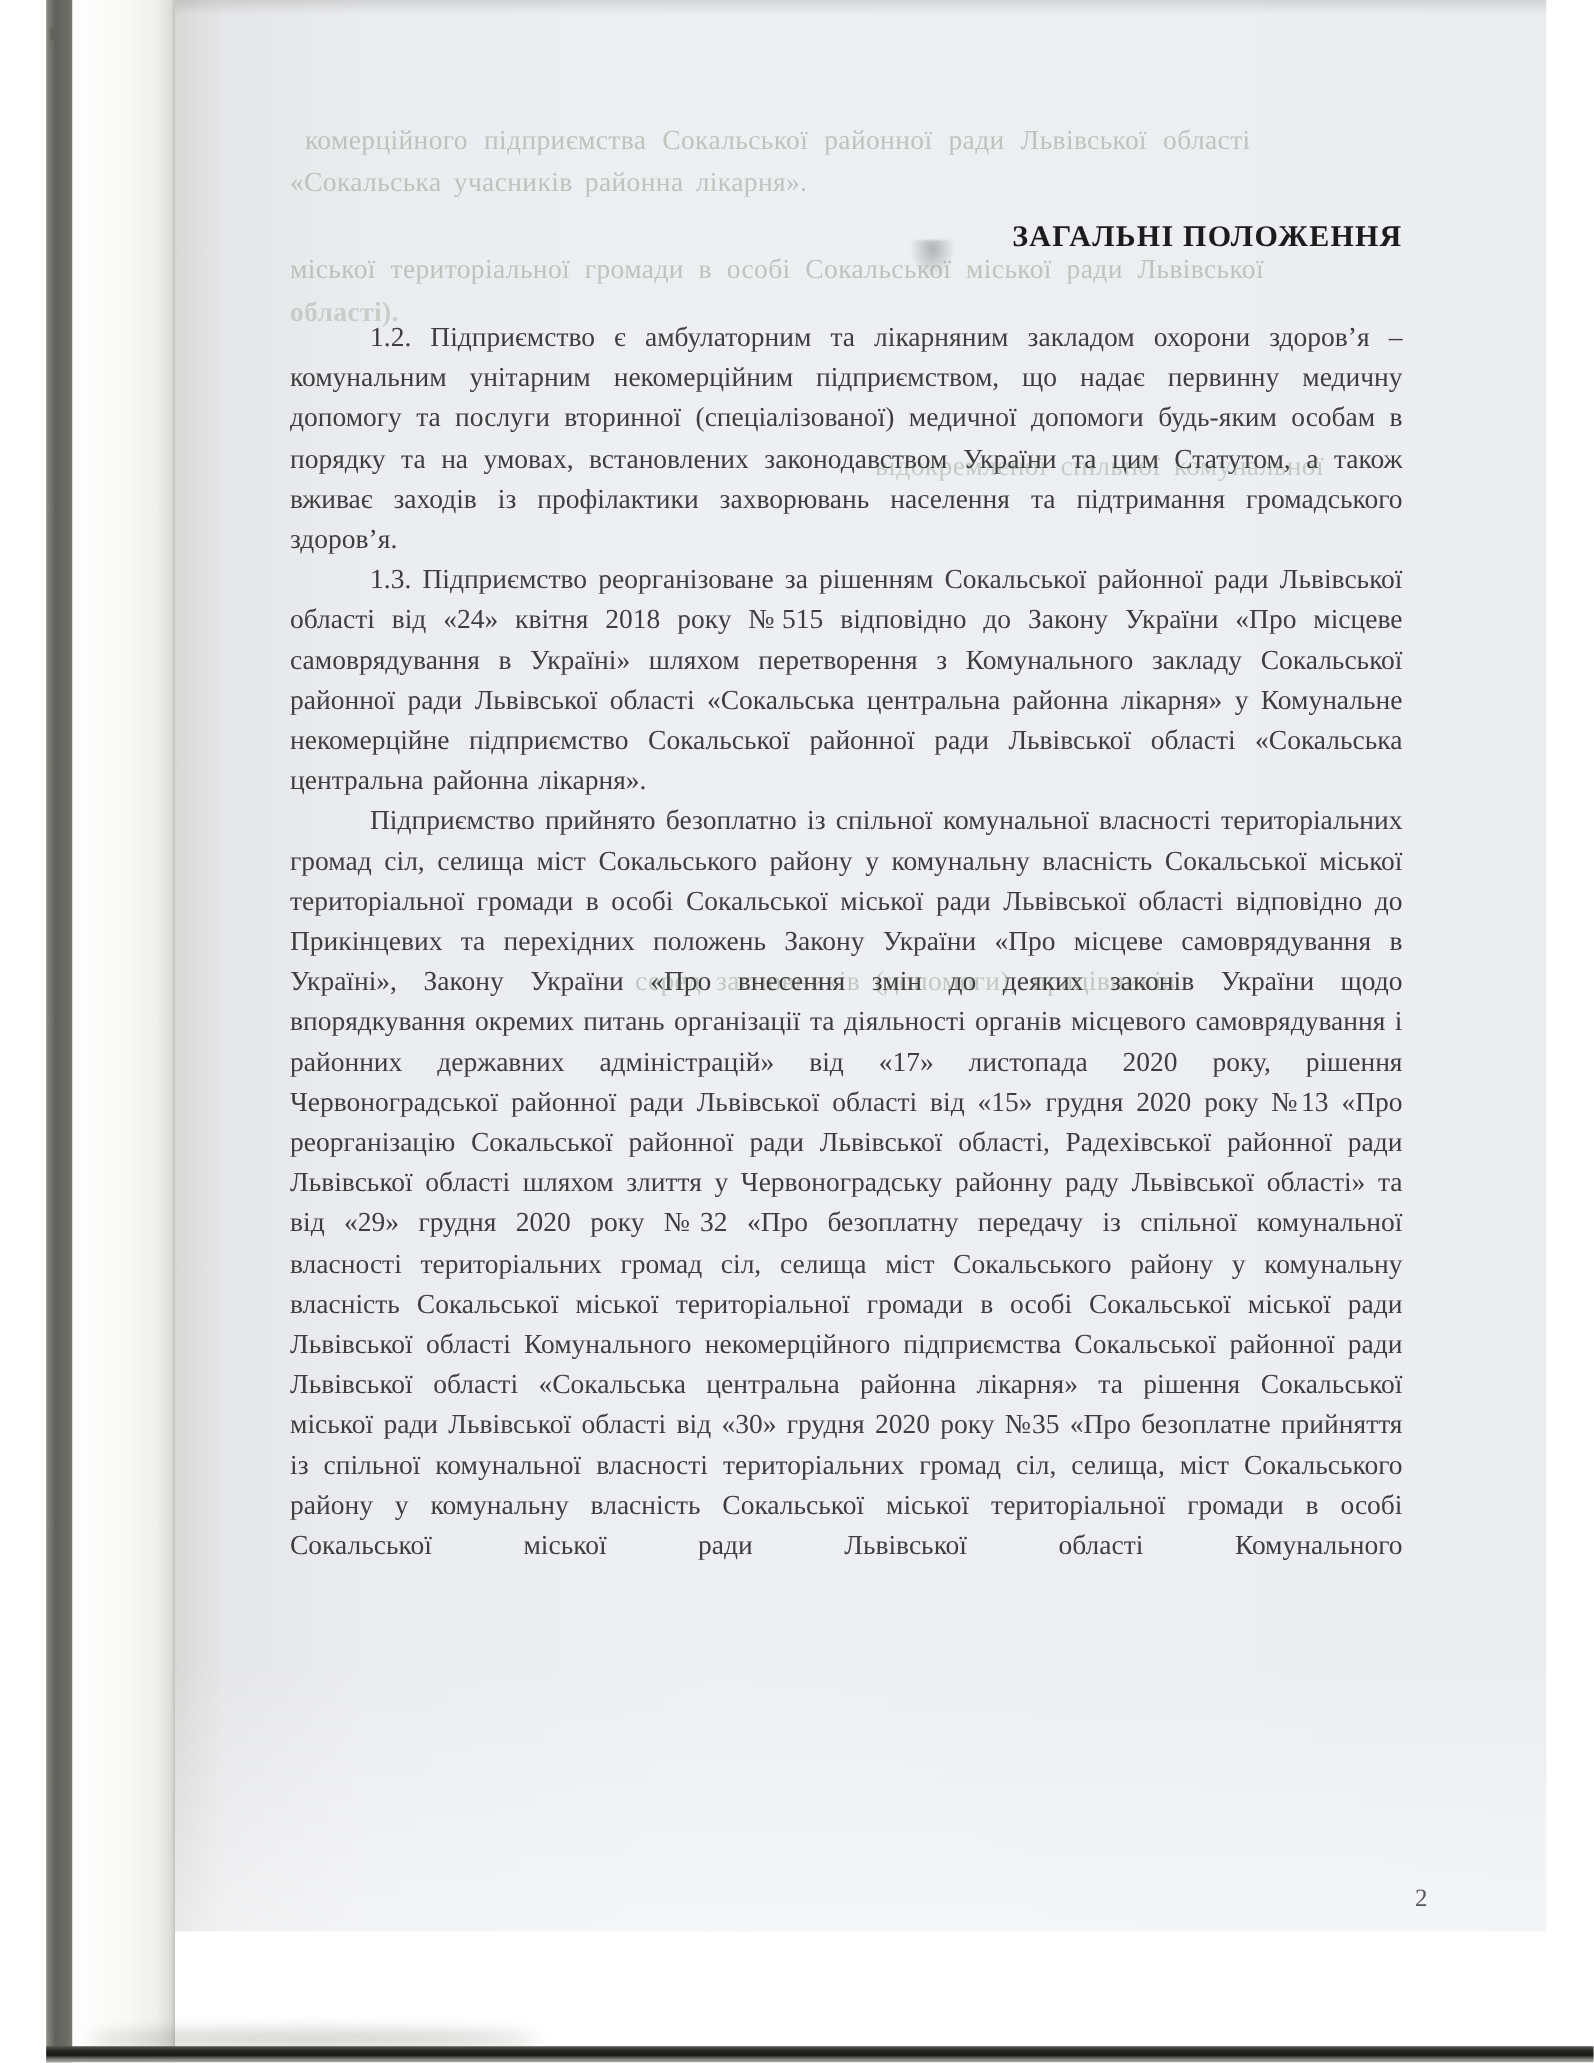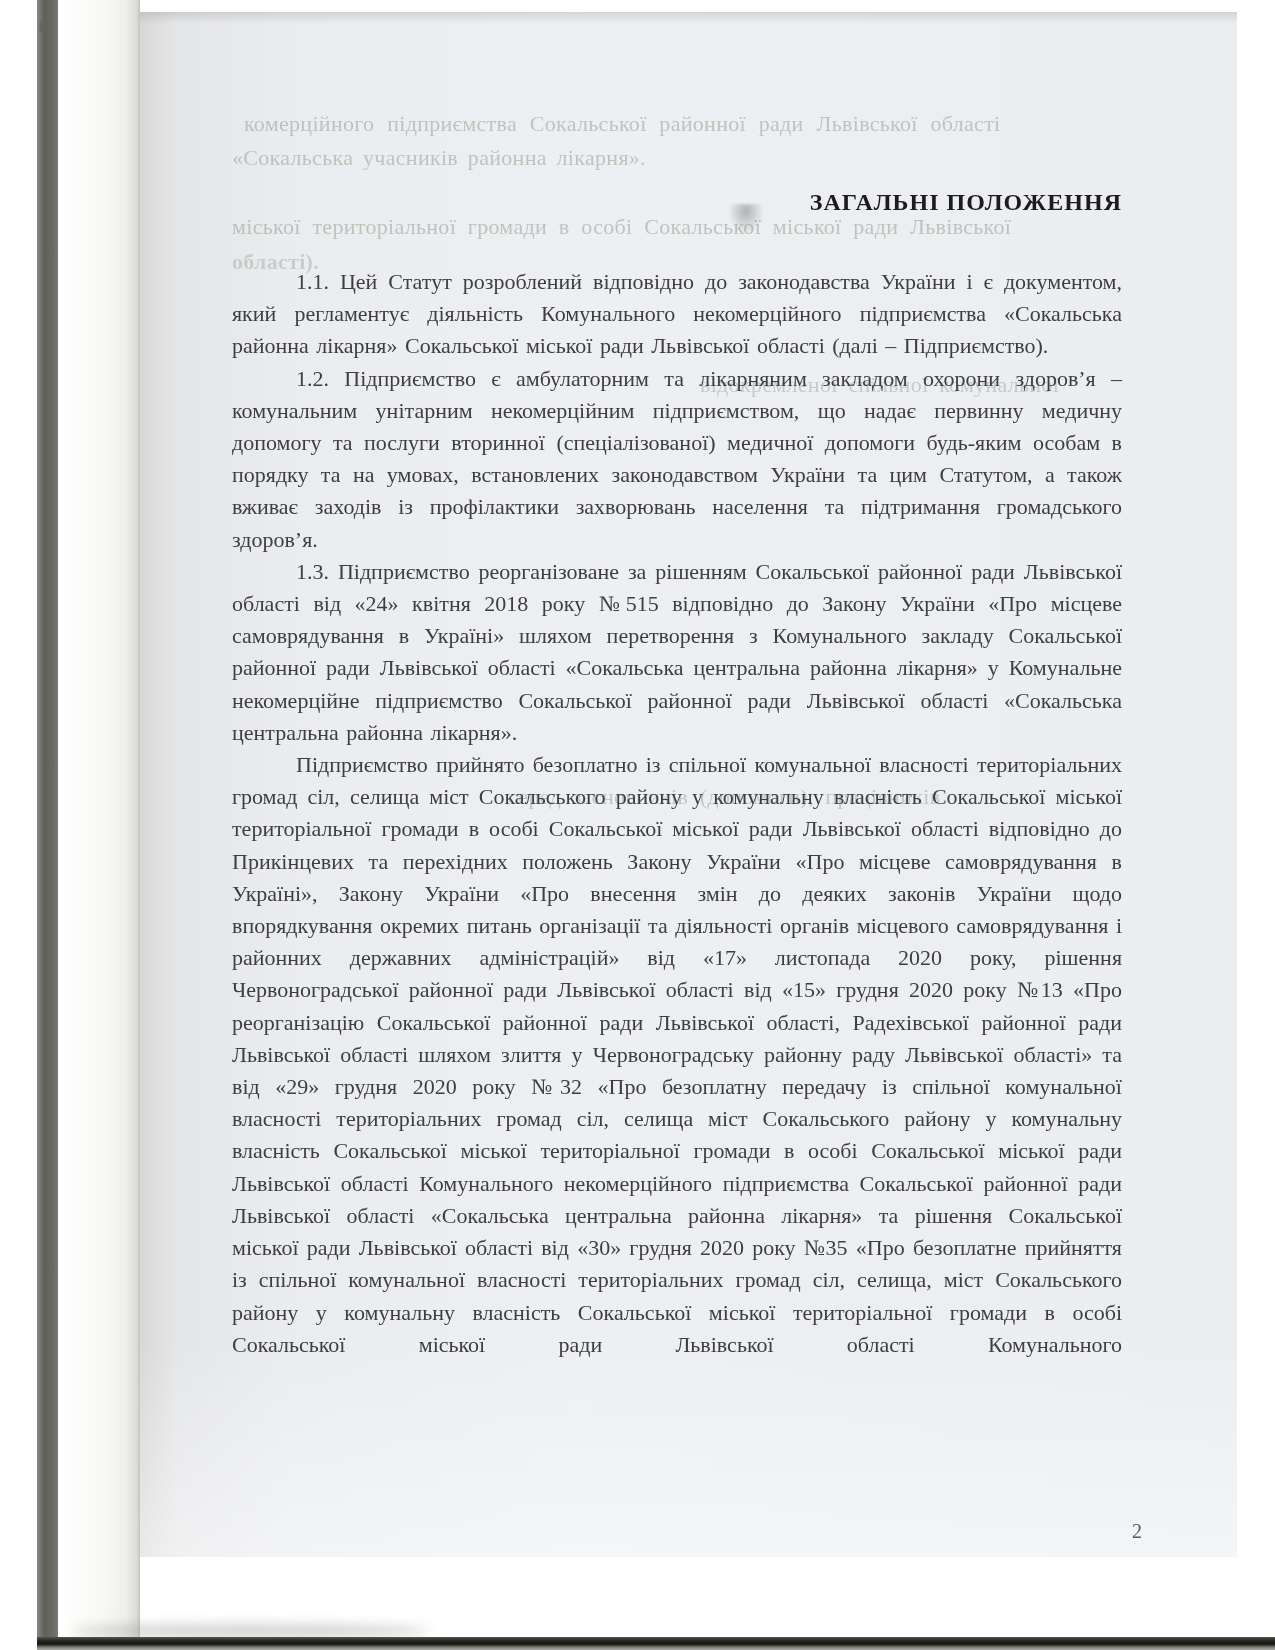--- a/index.html
+++ b/index.html
@@ -13,21 +13,21 @@
     position:absolute;left:37px;top:0;width:21px;height:1650px;
     background:linear-gradient(to right,#8a8a82,#5f5f5b 35%,#6c6c67 80%,#79796f);
   }
   .speck{position:absolute;left:40px;top:22px;width:6px;height:10px;background:#63635c;filter:blur(1px);}
   .edge-strip{
     position:absolute;left:58px;top:0;width:82px;height:1650px;
     background:linear-gradient(to right,#ffffff,#f8f8f5 55%,#efefec 82%,#dcdcd8 96%,#c2c2be);
   }
   
   .page{
-    position:absolute;left:140px;top:12px;width:1097px;height:1545px;
+    position:absolute;left:140px;top:0;width:1097px;height:1545px;
     background:
       linear-gradient(to bottom, rgba(110,110,104,.20), rgba(110,110,104,0) 12px),
       linear-gradient(to bottom, rgba(255,255,255,0) 86%, rgba(255,255,255,.45)),
       linear-gradient(to right,#d8d8d6 0,#e5e6e8 38px,#eaecef 150px,#edeff2 430px,#ebedf1 100%);
   }
   .bottom-edge{
     position:absolute;left:37px;top:1637px;width:1238px;height:13px;
     background:linear-gradient(to bottom,#55554f 0%,#24241f 30%,#151513 55%,#7a7a74 78%,#aeaeac 100%);
   }
   .curl-shadow{
@@ -74,21 +74,20 @@
   <div class="ghost" style="left:92px;top:202px;word-spacing:6px;">міської територіальної громади в особі Сокальської міської ради Львівської</div>
   <div class="ghost" style="left:92px;top:237px;opacity:.4;font-weight:bold;">області).</div>
   <div class="ghost" style="left:560px;top:360px;opacity:.45;word-spacing:5px;">відокремленої спільної комунальної</div>
   <div class="ghost" style="left:368px;top:772px;opacity:.5;word-spacing:6px;">серед засновників (допомоги), працівників</div>
 
   <div class="smudge"></div>
 
   <h1 class="title">ЗАГАЛЬНІ ПОЛОЖЕННЯ</h1>
 
   <div class="text-col">
-    <p>1.1. Цей Статут розроблений відповідно до законодавства України і є документом, який регламентує діяльність Комунального некомерційного підприємства «Сокальська районна лікарня» Сокальської міської ради Львівської області (далі – Підприємство).</p>
     <p>1.2. Підприємство є амбулаторним та лікарняним закладом охорони здоров’я – комунальним унітарним некомерційним підприємством, що надає первинну медичну допомогу та послуги вторинної (спеціалізованої) медичної допомоги  будь-яким особам в порядку та на умовах, встановлених законодавством України та цим Статутом, а також вживає заходів із профілактики захворювань населення та підтримання громадського здоров’я.</p>
     <p>1.3. Підприємство реорганізоване за рішенням Сокальської районної ради Львівської області від «24» квітня 2018 року №515 відповідно до Закону України «Про місцеве самоврядування в Україні» шляхом перетворення з Комунального закладу Сокальської районної ради Львівської області «Сокальська центральна районна лікарня» у Комунальне некомерційне підприємство Сокальської районної ради Львівської області «Сокальська центральна районна лікарня».</p>
     <p class="stretch-last">Підприємство прийнято безоплатно із спільної комунальної власності територіальних громад сіл, селища міст  Сокальського району у комунальну власність Сокальської міської територіальної громади в особі Сокальської міської ради Львівської області відповідно до Прикінцевих та перехідних положень  Закону України «Про місцеве самоврядування в Україні», Закону України «Про внесення змін до деяких законів України щодо впорядкування окремих питань організації та діяльності органів місцевого самоврядування і районних державних адміністрацій» від «17» листопада 2020 року, рішення Червоноградської районної ради Львівської області від «15» грудня 2020 року №13 «Про реорганізацію Сокальської районної ради Львівської області, Радехівської районної ради Львівської області шляхом злиття у Червоноградську районну раду Львівської області» та від «29» грудня 2020 року №32 «Про безоплатну передачу із спільної комунальної власності територіальних громад сіл, селища міст Сокальського району у комунальну власність Сокальської міської територіальної громади в особі Сокальської міської ради Львівської області Комунального некомерційного підприємства Сокальської районної ради Львівської області «Сокальська центральна районна лікарня» та рішення Сокальської міської ради Львівської області від «30» грудня 2020 року №35 «Про безоплатне прийняття із спільної комунальної власності територіальних громад сіл, селища, міст Сокальського району у комунальну власність Сокальської міської територіальної громади в особі Сокальської міської ради Львівської області Комунального</p>
   </div>
 
   <div class="pagenum">2</div>
 </div>
 
 <div class="curl-shadow"></div>
 <div class="bottom-edge"></div>

